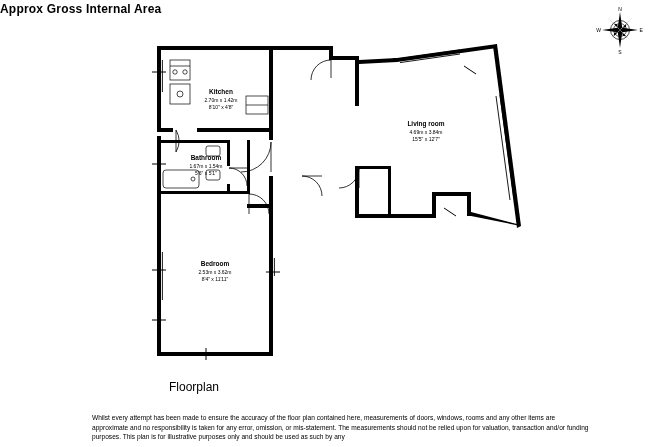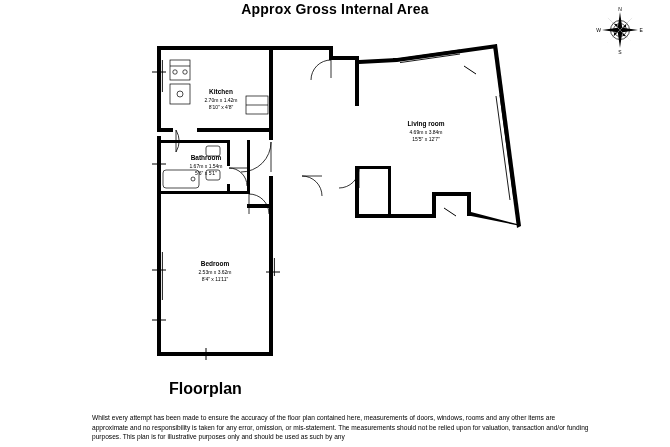--- a/index.html
+++ b/index.html
@@ -19,22 +19,22 @@
     position: absolute;
     left: 0; top: 0;
     width: 670px;
     height: 447px;
   }
   .hdr {
     position: absolute;
     top: 4px;
     left: 0;
     width: 670px;
-    text-align: center;
-    font-size: 14px;
+    text-align: left;
+    font-size: 12px;
     font-weight: bold;
     line-height: 11px;
     letter-spacing: 0.2px;
   }
   .hdr div { white-space: nowrap; }
 
   .compass {
     position: absolute;
     left: 596px;
     top: 6px;
@@ -65,22 +65,22 @@
   }
   .room-label .f {
     font-size: 5px;
     display: block;
   }
 
   .floorplan-title {
     position: absolute;
     left: 157px;
     top: 380px;
-    font-size: 16px;
-    font-weight: bold;
+    font-size: 12px;
+    font-weight: normal;
     padding-left: 12px;
   }
 
   .disclaimer {
     position: absolute;
     left: 92px;
     top: 413px;
     width: 500px;
     font-size: 6.6px;
     line-height: 9.6px;

